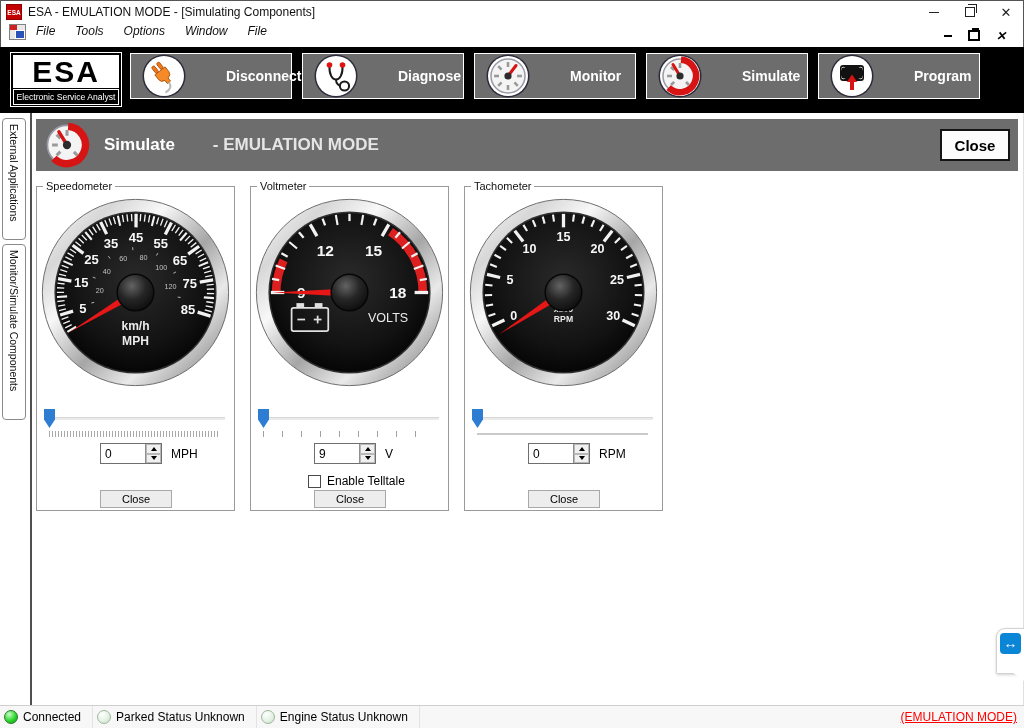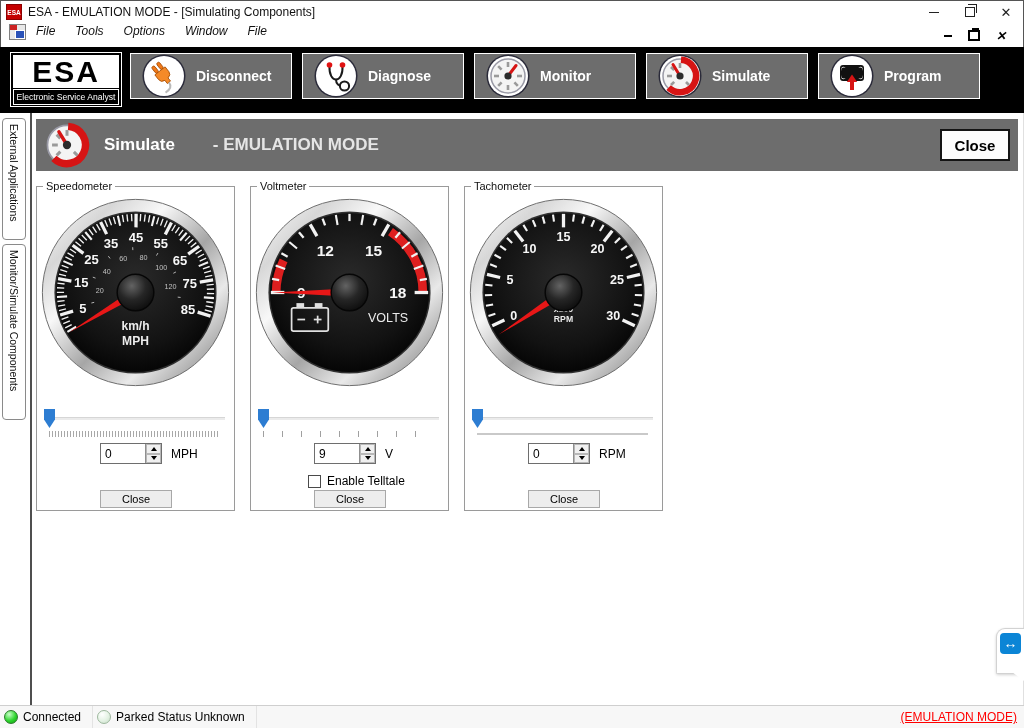--- a/index.html
+++ b/index.html
@@ -31,21 +31,21 @@
   .mdi-close{font-size:12px;font-weight:bold;color:#000;line-height:1;}
 
   
   .toolbar{position:relative;height:66px;background:#000;}
   .esa-logo{position:absolute;left:10px;top:5px;width:112px;height:55px;border:1px solid #fff;background:#000;box-sizing:border-box;padding:2px;}
   .esa-logo .big{height:33px;background:#fff;color:#000;display:flex;align-items:center;justify-content:center;
                  font-weight:900;font-size:30px;letter-spacing:2px;}
   .esa-logo .sub{height:14px;margin-top:1px;border:1px solid #fff;color:#fff;font-size:8.6px;
                  display:flex;align-items:center;justify-content:center;white-space:nowrap;text-align:right;}
   .tool-btn{position:absolute;top:6px;height:46px;width:162px;background:#6d6d6d;border:1px solid #fff;
-            display:flex;align-items:center;box-sizing:border-box;cursor:default;}
+            display:flex;align-items:center;box-sizing:border-box;cursor:default;gap:30px;}
   .tool-icon{width:40px;height:40px;border-radius:50%;background:#fff;margin-left:13px;flex:0 0 auto;
              box-shadow:0 0 0 1.5px #2b2b3a;}
   .tool-label{color:#fff;font-weight:bold;font-size:14px;margin-left:12px;}
 
   
   .main{position:absolute;top:113px;left:0;right:0;bottom:22px;background:#fff;display:flex;}
   .side-strip{position:relative;width:30px;background:#fff;flex:0 0 auto;}
   .vtab{position:absolute;left:2px;width:24px;border:1px solid #8a8a8a;border-radius:4px;background:#fff;
         box-sizing:border-box;display:flex;justify-content:center;overflow:hidden;}
   .vtab span{writing-mode:vertical-rl;font-size:10.5px;color:#111;padding-top:5px;white-space:nowrap;}
@@ -558,16 +558,20 @@
 
   <div class="statusbar">
     <div class="status-item">
       <span class="led led-green"></span>
       <span>Connected</span>
     </div>
     <div class="status-item">
       <span class="led led-pale"></span>
       <span>Parked Status Unknown</span>
     </div>
+    <div class="status-item">
+      <span class="led led-pale"></span>
+      <span>Engine Status Unknown</span>
+    </div>
     <span class="status-right">(EMULATION MODE)</span>
   </div>
 
 </div>
 
 </body></html>

